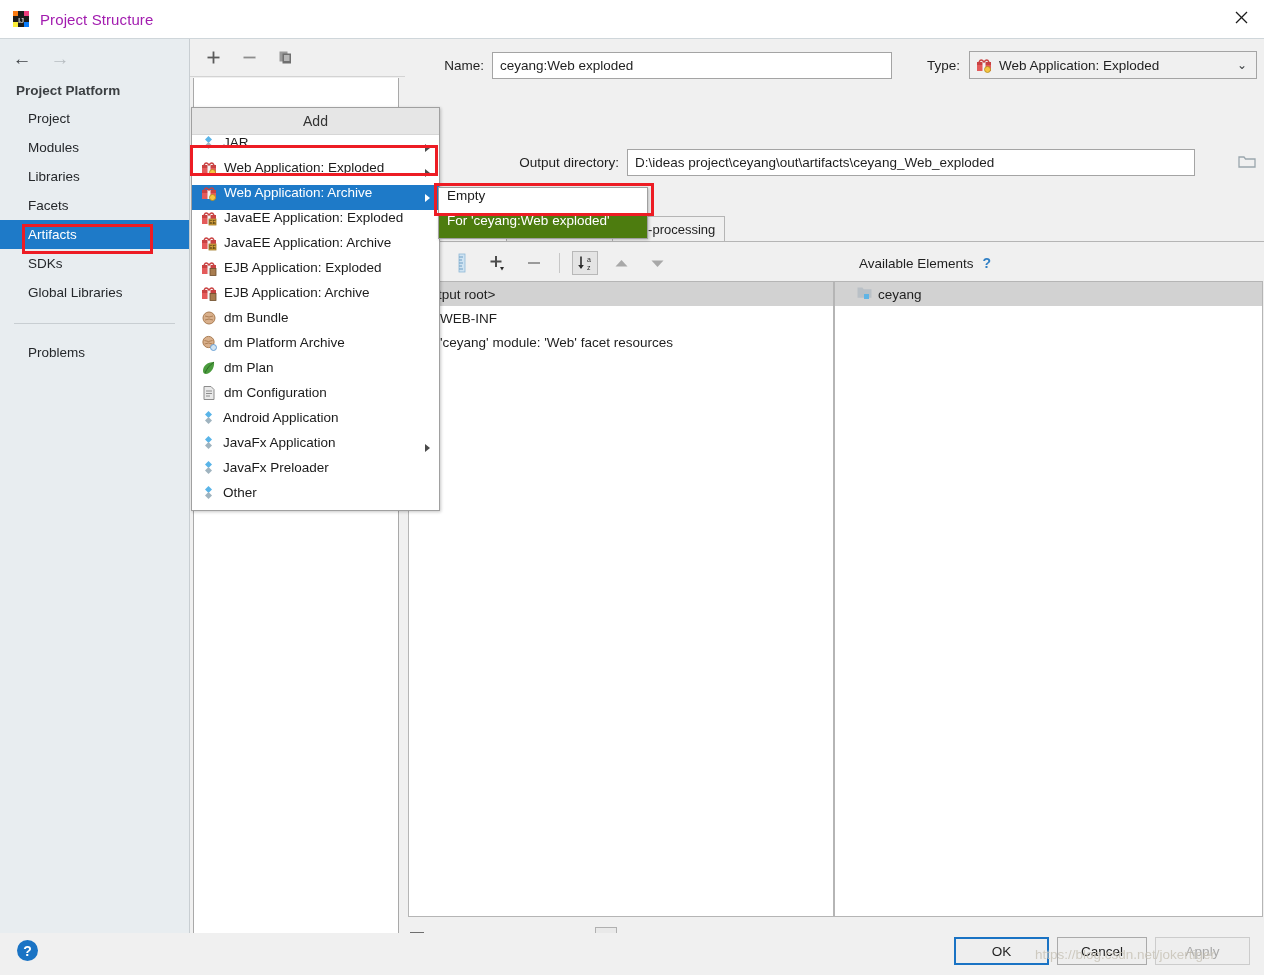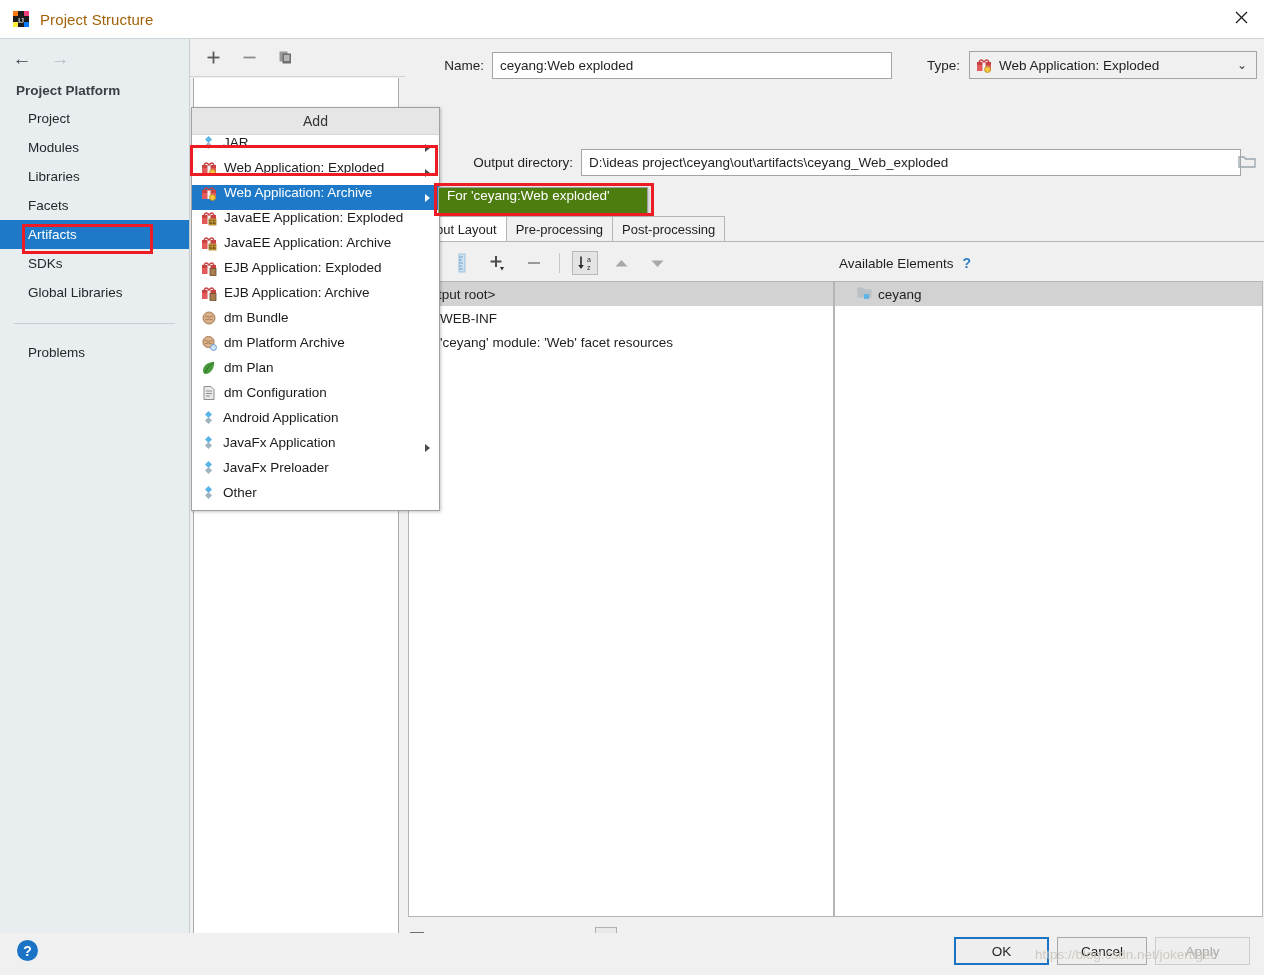--- a/index.html
+++ b/index.html
@@ -17,21 +17,21 @@
   #titlebar {
     position: absolute; left: 0; top: 0; width: 1264px; height: 38px;
     background: #ffffff;
     display: flex; align-items: center;
   }
   #titlebar .ij-logo {
     width: 18px; height: 18px; margin-left: 12px; margin-right: 10px;
     position: relative; flex: 0 0 auto;
   }
   #titlebar .title-text {
-    font-size: 15px; color: #a16207; letter-spacing: .1px;
+    font-size: 15px; color: #a21caf; letter-spacing: .1px;
   }
   #close-btn {
     position: absolute; right: 0; top: 0; width: 46px; height: 34px;
     display: flex; align-items: center; justify-content: center;
     cursor: default;
   }
   #close-btn svg { display: block; }
 
   
   #dialog-body {
@@ -117,21 +117,21 @@
   }
   #type-combo .combo-text { font-size: 13.5px; margin-left: 7px; }
   #type-combo .chev {
     position: absolute; right: 9px; top: 50%; transform: translateY(-50%);
     font-size: 12px; color: #3b3f42;
   }
 
   #outdir-row { position: absolute; left: 0; top: 108px; width: 859px; }
   #outdir-label { width: 145px; text-align: right; margin-right: 8px; }
   #outdir-input {
-    width: 660px; height: 27px; background: #ffffff;
+    width: 568px; height: 27px; background: #ffffff;
     border: 1px solid #a4a4a4; padding: 0 7px;
     font-family: "Liberation Sans", sans-serif; font-size: 13.5px; color: #1f1f1f;
     outline: none; position: relative;
   }
   #outdir-browse {
     position: absolute; right: 6px; top: 113px; width: 22px; height: 18px;
     display: flex; align-items: center; justify-content: center;
   }
 
   
@@ -148,21 +148,21 @@
     margin-right: -1px;
     white-space: nowrap;
   }
   .tab.active { background: #ffffff; }
 
   
   #split {
     position: absolute; left: 0; top: 206px; width: 859px; height: 672px;
   }
   #left-pane  { position: absolute; left: 0; top: 0; width: 429px; height: 672px; }
-  #right-pane { position: absolute; left: 429px; top: 0; width: 430px; height: 672px; }
+  #right-pane { position: absolute; left: 429px; top: 0; width: 430px; height: 672px; padding-left: 20px; }
 
   #tree-toolbar {
     height: 36px; display: flex; align-items: center; gap: 10px; padding-left: 44px;
   }
   .ttb { width: 26px; height: 24px; display: flex; align-items: center; justify-content: center; }
   .ttb.boxed { border: 1px solid #b8b8b8; background: #e4e4e4; }
   .ttb-sep { width: 1px; height: 20px; background: #c7c7c7; margin: 0 2px; }
 
   #avail-header {
     height: 36px; display: flex; align-items: center; padding-left: 5px; gap: 9px;
@@ -655,20 +655,23 @@
         <svg width="15" height="15" viewBox="0 0 15 15">
           <path d="M7.5 1 L11 4.5 L7.5 8 L4 4.5 Z" fill="#59b4e8"></path>
           <path d="M7.5 7 L11 10.5 L7.5 14 L4 10.5 Z" fill="#9fb3bf"></path>
         </svg>
       </span>
       <span class="mi-label">Other</span>
     </div>
   </div>
 
   <div id="sub-menu">
+    <div class="menu-item">
+      <span class="mi-label" style="margin-left:0">Empty</span>
+    </div>
     <div class="menu-item highlight">
       <span class="mi-label" style="margin-left:0">For 'ceyang:Web exploded'</span>
     </div>
   </div>
 
   <div class="redbox" style="left:190px; top:106px; width:248px; height:31px;"></div>
 
   <div class="redbox" style="left:434px; top:144px; width:220px; height:33px;"></div>
 
 </div>

